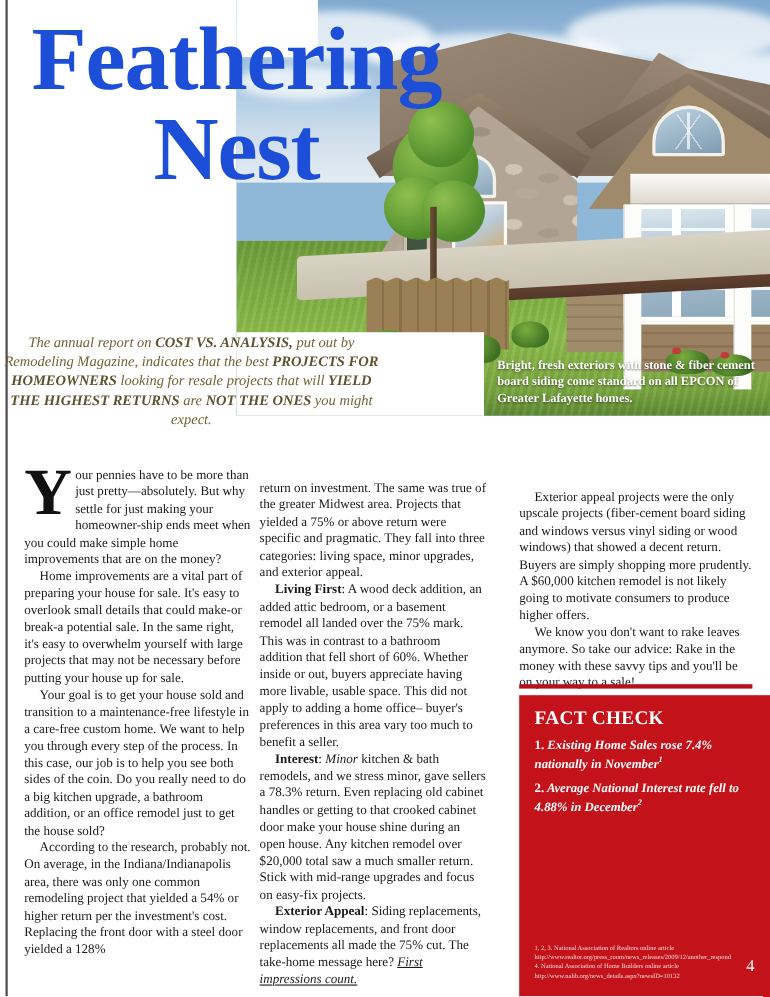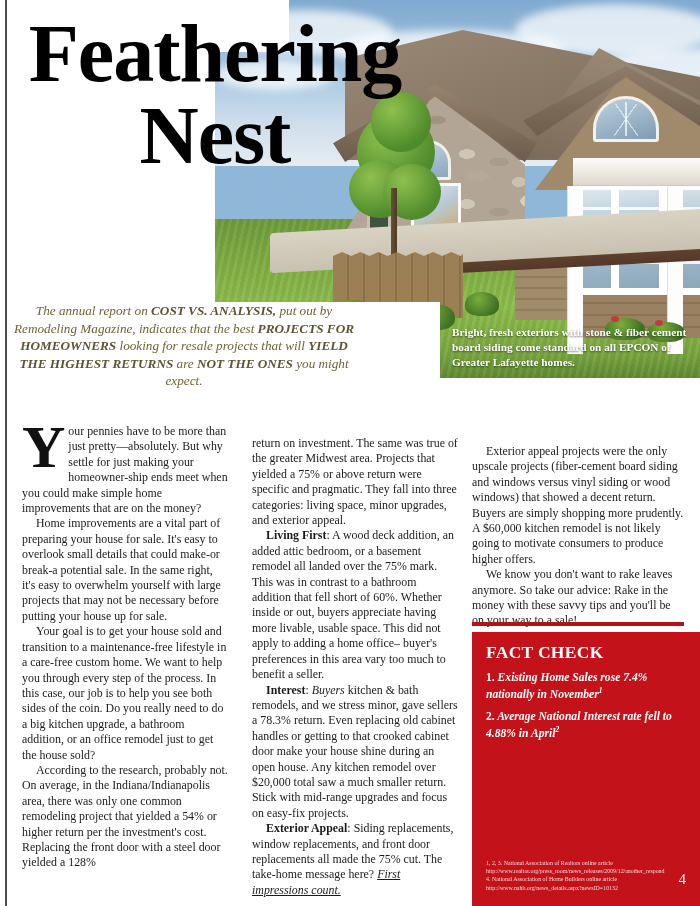--- a/index.html
+++ b/index.html
@@ -233,36 +233,36 @@
     width: 225px; height: 76px;
     background: #ffffff;
   }
 
   
   .title {
     position: absolute;
     left: 0; top: 14px;
     width: 430px;
     text-align: center;
-    color: #000000;
+    color: #1d4ed8;
     font-family: "Liberation Serif", serif;
     font-weight: bold;
     font-size: 82px;
     line-height: 0.97;
     letter-spacing: -1px;
     z-index: 5;
   }
   .title .ln { display:block; }
   .title .ln2 { margin-top: 2px; }
   .title .ln3 { margin-top: 2px; }
 
   
   .deck {
     position: absolute;
-    left: 14px; top: 302px;
+    left: 4px; top: 302px;
     width: 340px;
     text-align: center;
     color: #6e6336;
     font-family: "Liberation Serif", serif;
     font-style: italic;
     font-size: 13.2px;
     line-height: 1.33;
     z-index: 6;
   }
   .deck b { font-weight: bold; font-style: italic; color:#5d5330; }
@@ -286,21 +286,21 @@
   .col-text {
     position: absolute;
     font-family: "Liberation Serif", serif;
     font-size: 11.9px;
     line-height: 1.295;
     color: #1a1a1a;
     text-align: left;
     hyphens: none;
   }
   .col-1 { left: 22px;  top: 424px; width: 206px; }
-  .col-2 { left: 252px; top: 436px; width: 206px; }
+  .col-2 { left: 236px; top: 436px; width: 206px; }
   .col-3 { left: 472px; top: 444px; width: 212px; }
 
   .col-text p { margin: 0; text-indent: 14px; }
   .col-text p.noindent { text-indent: 0; }
   .col-text b { font-weight: bold; }
   .col-text i { font-style: italic; }
   .col-text u { text-decoration: underline; }
 
   
   .dropcap {
@@ -442,38 +442,38 @@
   <div class="col-text col-1">
     <p class="noindent"><span class="dropcap">Y</span><span>our pennies have to be more than just pretty—absolutely. But why settle for just making your homeowner-ship ends meet when you could make simple home improvements that are on the money?</span></p>
     <p>Home improvements are a vital part of preparing your house for sale. It's easy to overlook small details that could make-or break-a potential sale. In the same right, it's easy to overwhelm yourself with large projects that may not be necessary before putting your house up for sale.</p>
     <p>Your goal is to get your house sold and transition to a maintenance-free lifestyle in a care-free custom home. We want to help you through every step of the process. In this case, our job is to help you see both sides of the coin. Do you really need to do a big kitchen upgrade, a bathroom addition, or an office remodel just to get the house sold?</p>
     <p>According to the research, probably not. On average, in the Indiana/Indianapolis area, there was only one common remodeling project that yielded a 54% or higher return per the investment's cost. Replacing the front door with a steel door yielded a 128%</p>
   </div>
 
   <div class="col-text col-2">
     <p class="noindent">return on investment. The same was true of the greater Midwest area.  Projects that yielded a 75% or above return were specific and pragmatic. They fall into three categories: living space, minor upgrades, and exterior appeal.</p>
     <p><b>Living First</b><span>: A wood deck addition, an added attic bedroom, or a basement remodel all landed over the 75% mark. This was in contrast to a bathroom addition that fell short of  60%. Whether inside or out, buyers appreciate having more livable, usable space. This did not apply to adding a home office– buyer's preferences in this area vary too much to benefit a seller.</span></p>
-    <p><b>Interest</b>: <i>Buyers</i><span> kitchen &amp; bath remodels, and we stress minor, gave sellers a 78.3% return. Even replacing old cabinet handles or getting to that crooked cabinet door make your house shine during an open house. Any kitchen remodel over $20,000 total saw a much smaller return. Stick with mid-range upgrades and focus on easy-fix projects.</span></p>
+    <p><b>Interest</b>: <i>Minor</i><span> kitchen &amp; bath remodels, and we stress minor, gave sellers a 78.3% return. Even replacing old cabinet handles or getting to that crooked cabinet door make your house shine during an open house. Any kitchen remodel over $20,000 total saw a much smaller return. Stick with mid-range upgrades and focus on easy-fix projects.</span></p>
     <p><b>Exterior Appeal</b><span>: Siding replacements, window replacements, and front door replacements all made the 75% cut. The take-home message here? </span><i><u>First impressions count.</u></i></p>
   </div>
 
   <div class="col-text col-3">
     <p>Exterior appeal projects were the only upscale projects (fiber-cement board siding and windows versus vinyl siding or wood windows) that showed a decent return. Buyers are simply shopping more prudently. A $60,000 kitchen remodel is not likely going to motivate consumers to produce higher offers.</p>
     <p>We know you don't want to rake leaves anymore. So take our advice: Rake in the money with these savvy tips and you'll be on your way to a sale!</p>
   </div>
 
   <div class="red-rule"></div>
   <aside class="fact-box">
     <div class="fact-title">FACT CHECK</div>
 
     <div class="fact-item">
       <span class="fact-num">1.</span><span> Existing Home Sales rose 7.4% nationally in November</span><sup>1</sup>
     </div>
     <div class="fact-item">
-      <span class="fact-num">2.</span><span> Average National Interest rate fell to 4.88% in April</span><sup>2</sup>
+      <span class="fact-num">2.</span><span> Average National Interest rate fell to 4.88% in December</span><sup>2</sup>
     </div>
 
     <div class="fact-footnotes">
       <div>1, 2, 3.  National Association of Realtors online article</div>
       <div>http://www.realtor.org/press_room/news_releases/2009/12/another_respond</div>
       <div>4. National Association of Home Builders online article</div>
       <div>http://www.nahb.org/news_details.aspx?newsID=10132</div>
     </div>
 
     <div class="page-num">4</div>

